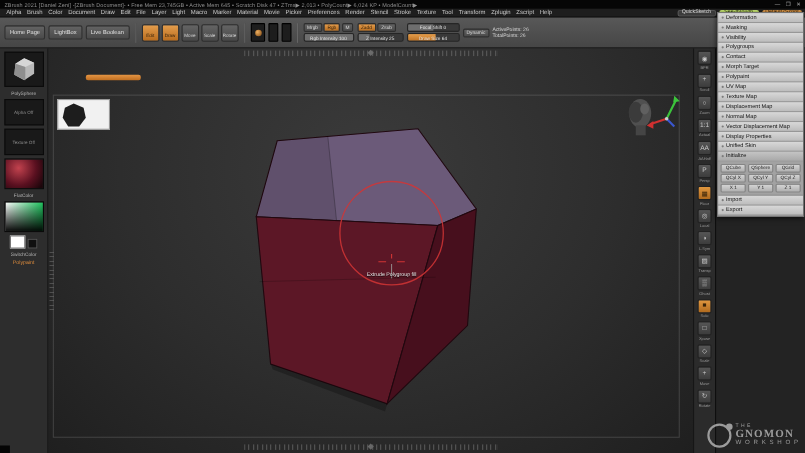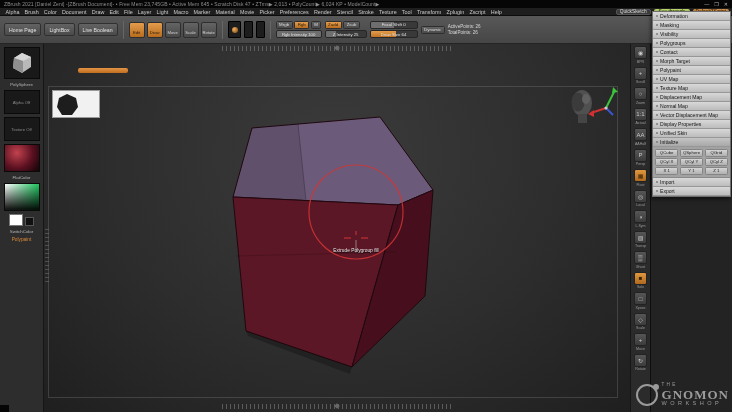--- a/index.html
+++ b/index.html
@@ -92,21 +92,21 @@
   .init-box{background:#a2a2a2;padding:2px;display:flex;flex-direction:column;gap:1.5px;border-bottom:.5px solid #8a8a8a;}
   .init-row{display:flex;gap:1.5px;}
   .init-btn{flex:1;height:7.5px;background:linear-gradient(180deg,#d4d4d4,#b0b0b0);border:.5px solid #858585;border-radius:1.5px;font-size:4.3px;color:#1d1d1d;display:flex;align-items:center;justify-content:center;white-space:nowrap;overflow:hidden;}
 
   
   .watermark{position:absolute;right:3px;bottom:5px;z-index:30;display:flex;align-items:center;gap:4px;color:#9b9b9b;}
   .wm-logo{width:22px;height:22px;border:2.5px solid #9b9b9b;border-radius:50%;position:relative;flex-shrink:0;}
   .wm-logo::after{content:"";position:absolute;right:-3px;top:-2px;width:6px;height:6px;border-radius:50%;background:#9b9b9b;}
   .wm-text{display:flex;flex-direction:column;line-height:1.05;}
   .wm-the{font-size:4.6px;letter-spacing:2.2px;}
-  .wm-gnomon{font-family:"Liberation Serif",serif;font-size:13px;letter-spacing:1px;font-weight:bold;}
+  .wm-gnomon{font-family:"Liberation Serif",serif;font-size:10px;letter-spacing:1px;font-weight:bold;}
   .wm-workshop{font-size:5.6px;letter-spacing:3.4px;}
 
   .corner-notch{position:absolute;left:0;bottom:0;width:9px;height:7px;background:#050505;}
 </style>
 </head>
 <body>
 
 <div class="screen">
 
   <div class="titlebar">

